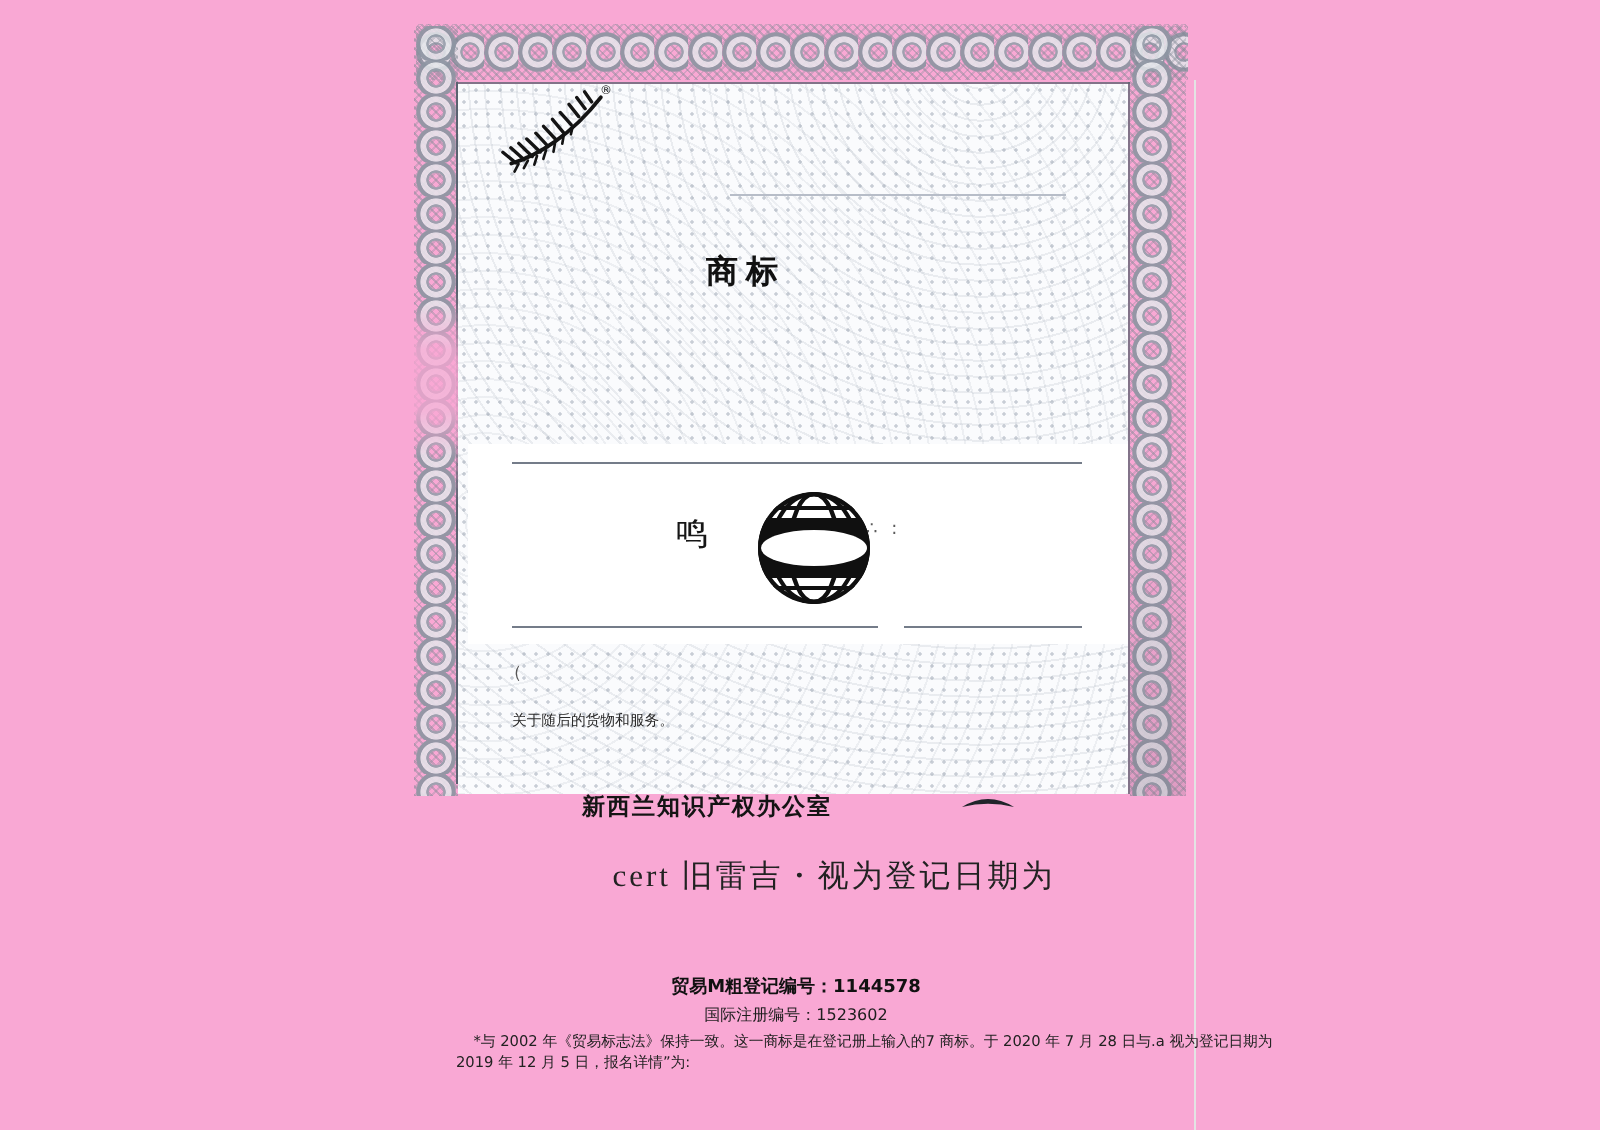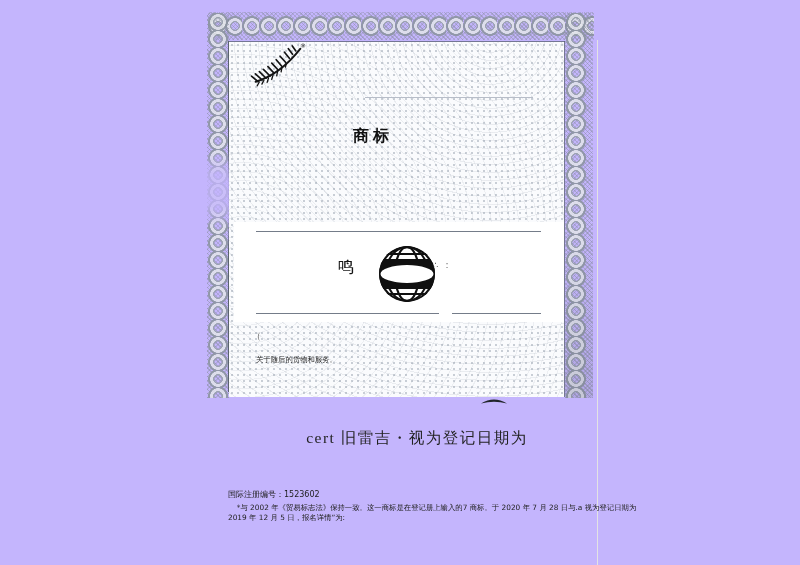--- a/index.html
+++ b/index.html
@@ -1,17 +1,17 @@
 <!DOCTYPE html>
 <html><head>
 <meta charset="utf-8">
 <style>
   html,body{margin:0;padding:0;background:#ffffff;}
   .scan{
-    position:relative;width:800px;height:565px;background:#c4b5fd;overflow:hidden;
+    position:relative;width:800px;height:565px;background:#f9a8d4;overflow:hidden;
     font-family:"DejaVu Sans","Liberation Sans",sans-serif;color:#1c1c1c;
   }
   
   .page-edge{position:absolute;left:597px;top:40px;width:1px;height:525px;background:#e3e3e3;}
 
   
   .rope{position:absolute;opacity:.92;}
   .rope-h{
     background-image:
       radial-gradient(circle at 10px 14px, rgba(255,255,255,0) 0 3.4px, #98a0ac 3.9px 4.7px, rgba(228,231,235,.9) 5px 7.6px, #8d95a2 8px 9.6px, transparent 10.2px),
@@ -70,21 +70,21 @@
   .paren{position:absolute;left:252px;top:330px;font-size:9px;color:#555;}
   .goods-note{position:absolute;left:256px;top:355px;font-size:8px;color:#2a2a2a;transform:scale(.92);transform-origin:left top;}
   .swoosh{position:absolute;left:480px;top:390px;width:28px;height:8px;}
   .office{position:absolute;left:291px;top:396px;font-size:11.5px;font-weight:bold;color:#141414;letter-spacing:1px;}
 
   .owner{position:absolute;left:237px;top:428px;width:360px;text-align:center;
     font-family:"Liberation Serif","DejaVu Serif",serif;font-size:15.5px;color:#222;letter-spacing:1.5px;}
 
   .footer{position:absolute;left:228px;top:487px;width:340px;}
   .reg-no{text-align:center;font-size:9px;font-weight:bold;color:#111;}
-  .intl-no{text-align:left;font-size:8px;color:#1d1d1d;margin-top:2px;}
+  .intl-no{text-align:center;font-size:8px;color:#1d1d1d;margin-top:2px;}
   .foot-lines{margin-top:3px;font-size:7.6px;line-height:10.5px;color:#222;transform:scale(.97);transform-origin:left top;}
   .foot-l1{padding-left:9px;white-space:nowrap;}
   .foot-l2{white-space:nowrap;}
 </style>
 </head>
 <body>
 
 <div class="scan">
 
   <div class="page-edge"></div>
@@ -142,24 +142,26 @@
   <div class="paren">（</div>
 
   <div class="goods-note">关于随后的货物和服务。</div>
 
   <div class="swoosh">
     <svg viewBox="0 0 28 8" width="28" height="8">
       <path d="M1,6.5 Q14,-1.5 27,6.5 Q14,3.2 1,6.5 Z" fill="#20242a"></path>
     </svg>
   </div>
 
+  <div class="office">新西兰知识产权办公室</div>
 
   <div class="owner">cert 旧雷吉・视为登记日期为</div>
 
   <div class="footer">
+    <div class="reg-no">贸易M粗登记编号：1144578</div>
     <div class="intl-no">国际注册编号：1523602</div>
     <div class="foot-lines">
       <div class="foot-l1">*与 2002 年《贸易标志法》保持一致。这一商标是在登记册上输入的7 商标。于 2020 年 7 月 28 日与.a 视为登记日期为</div>
       <div class="foot-l2">2019 年 12 月 5 日，报名详情”为:</div>
     </div>
   </div>
 
 </div>
 
 </body></html>

